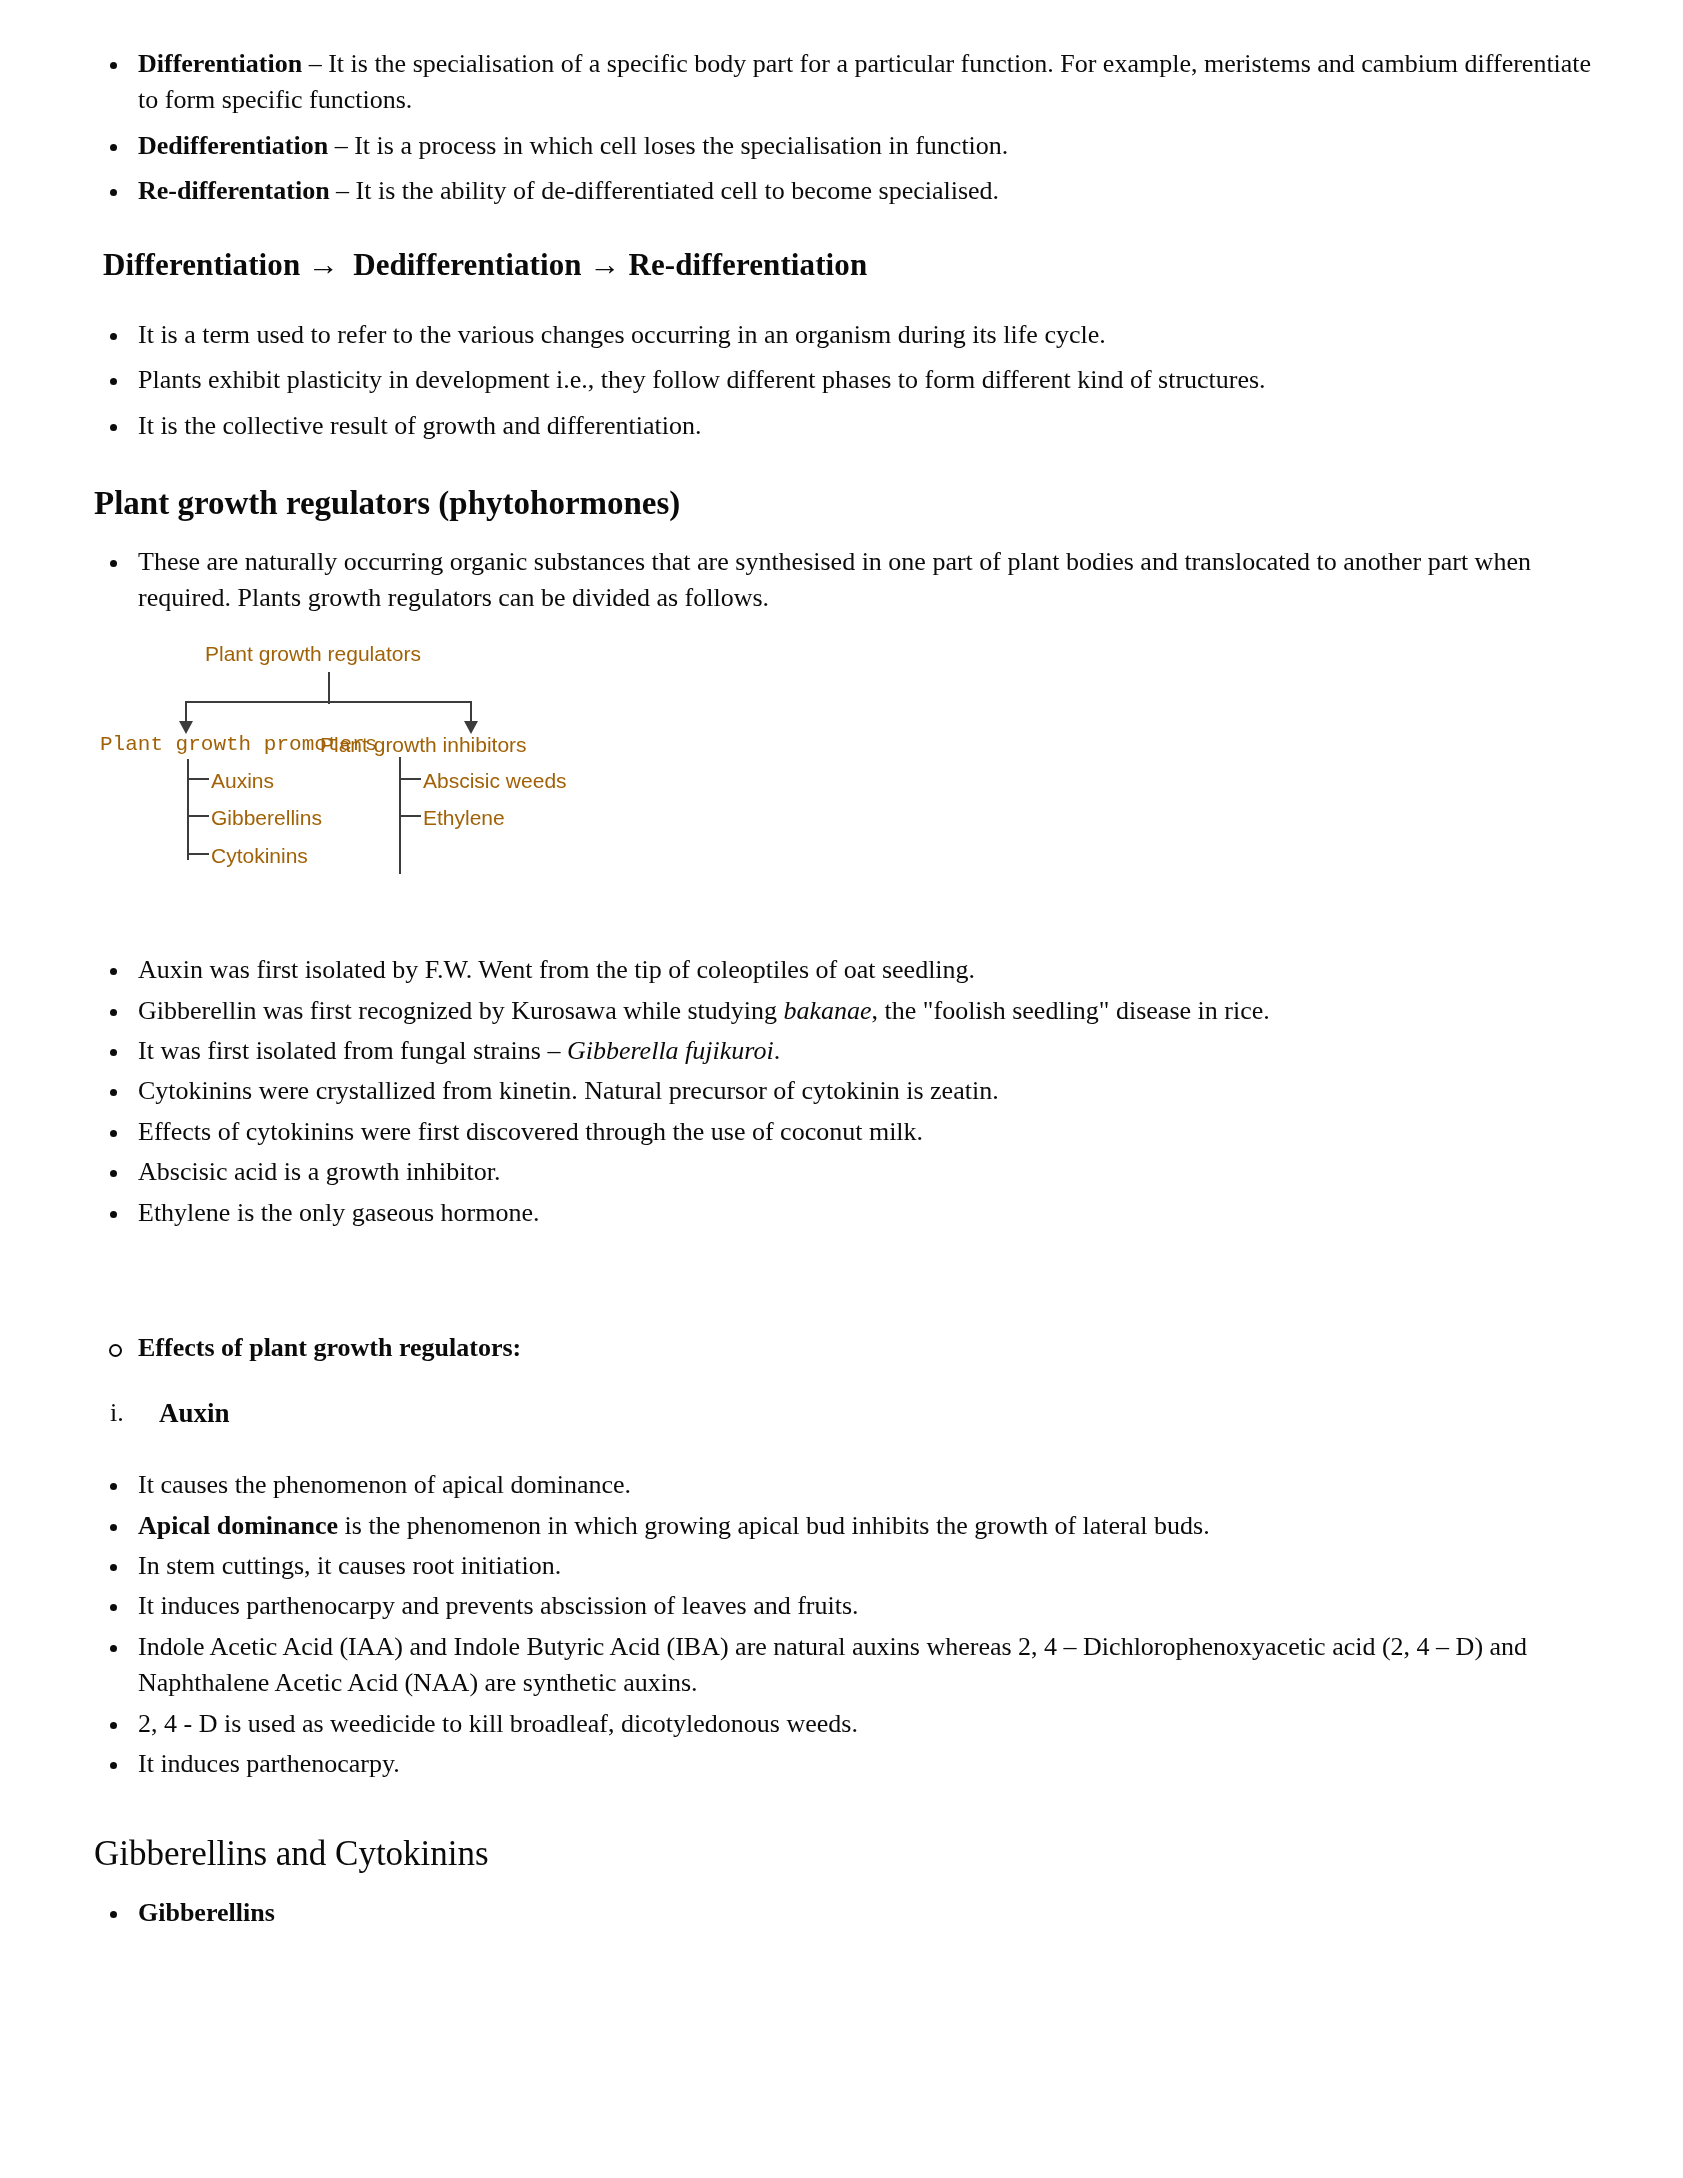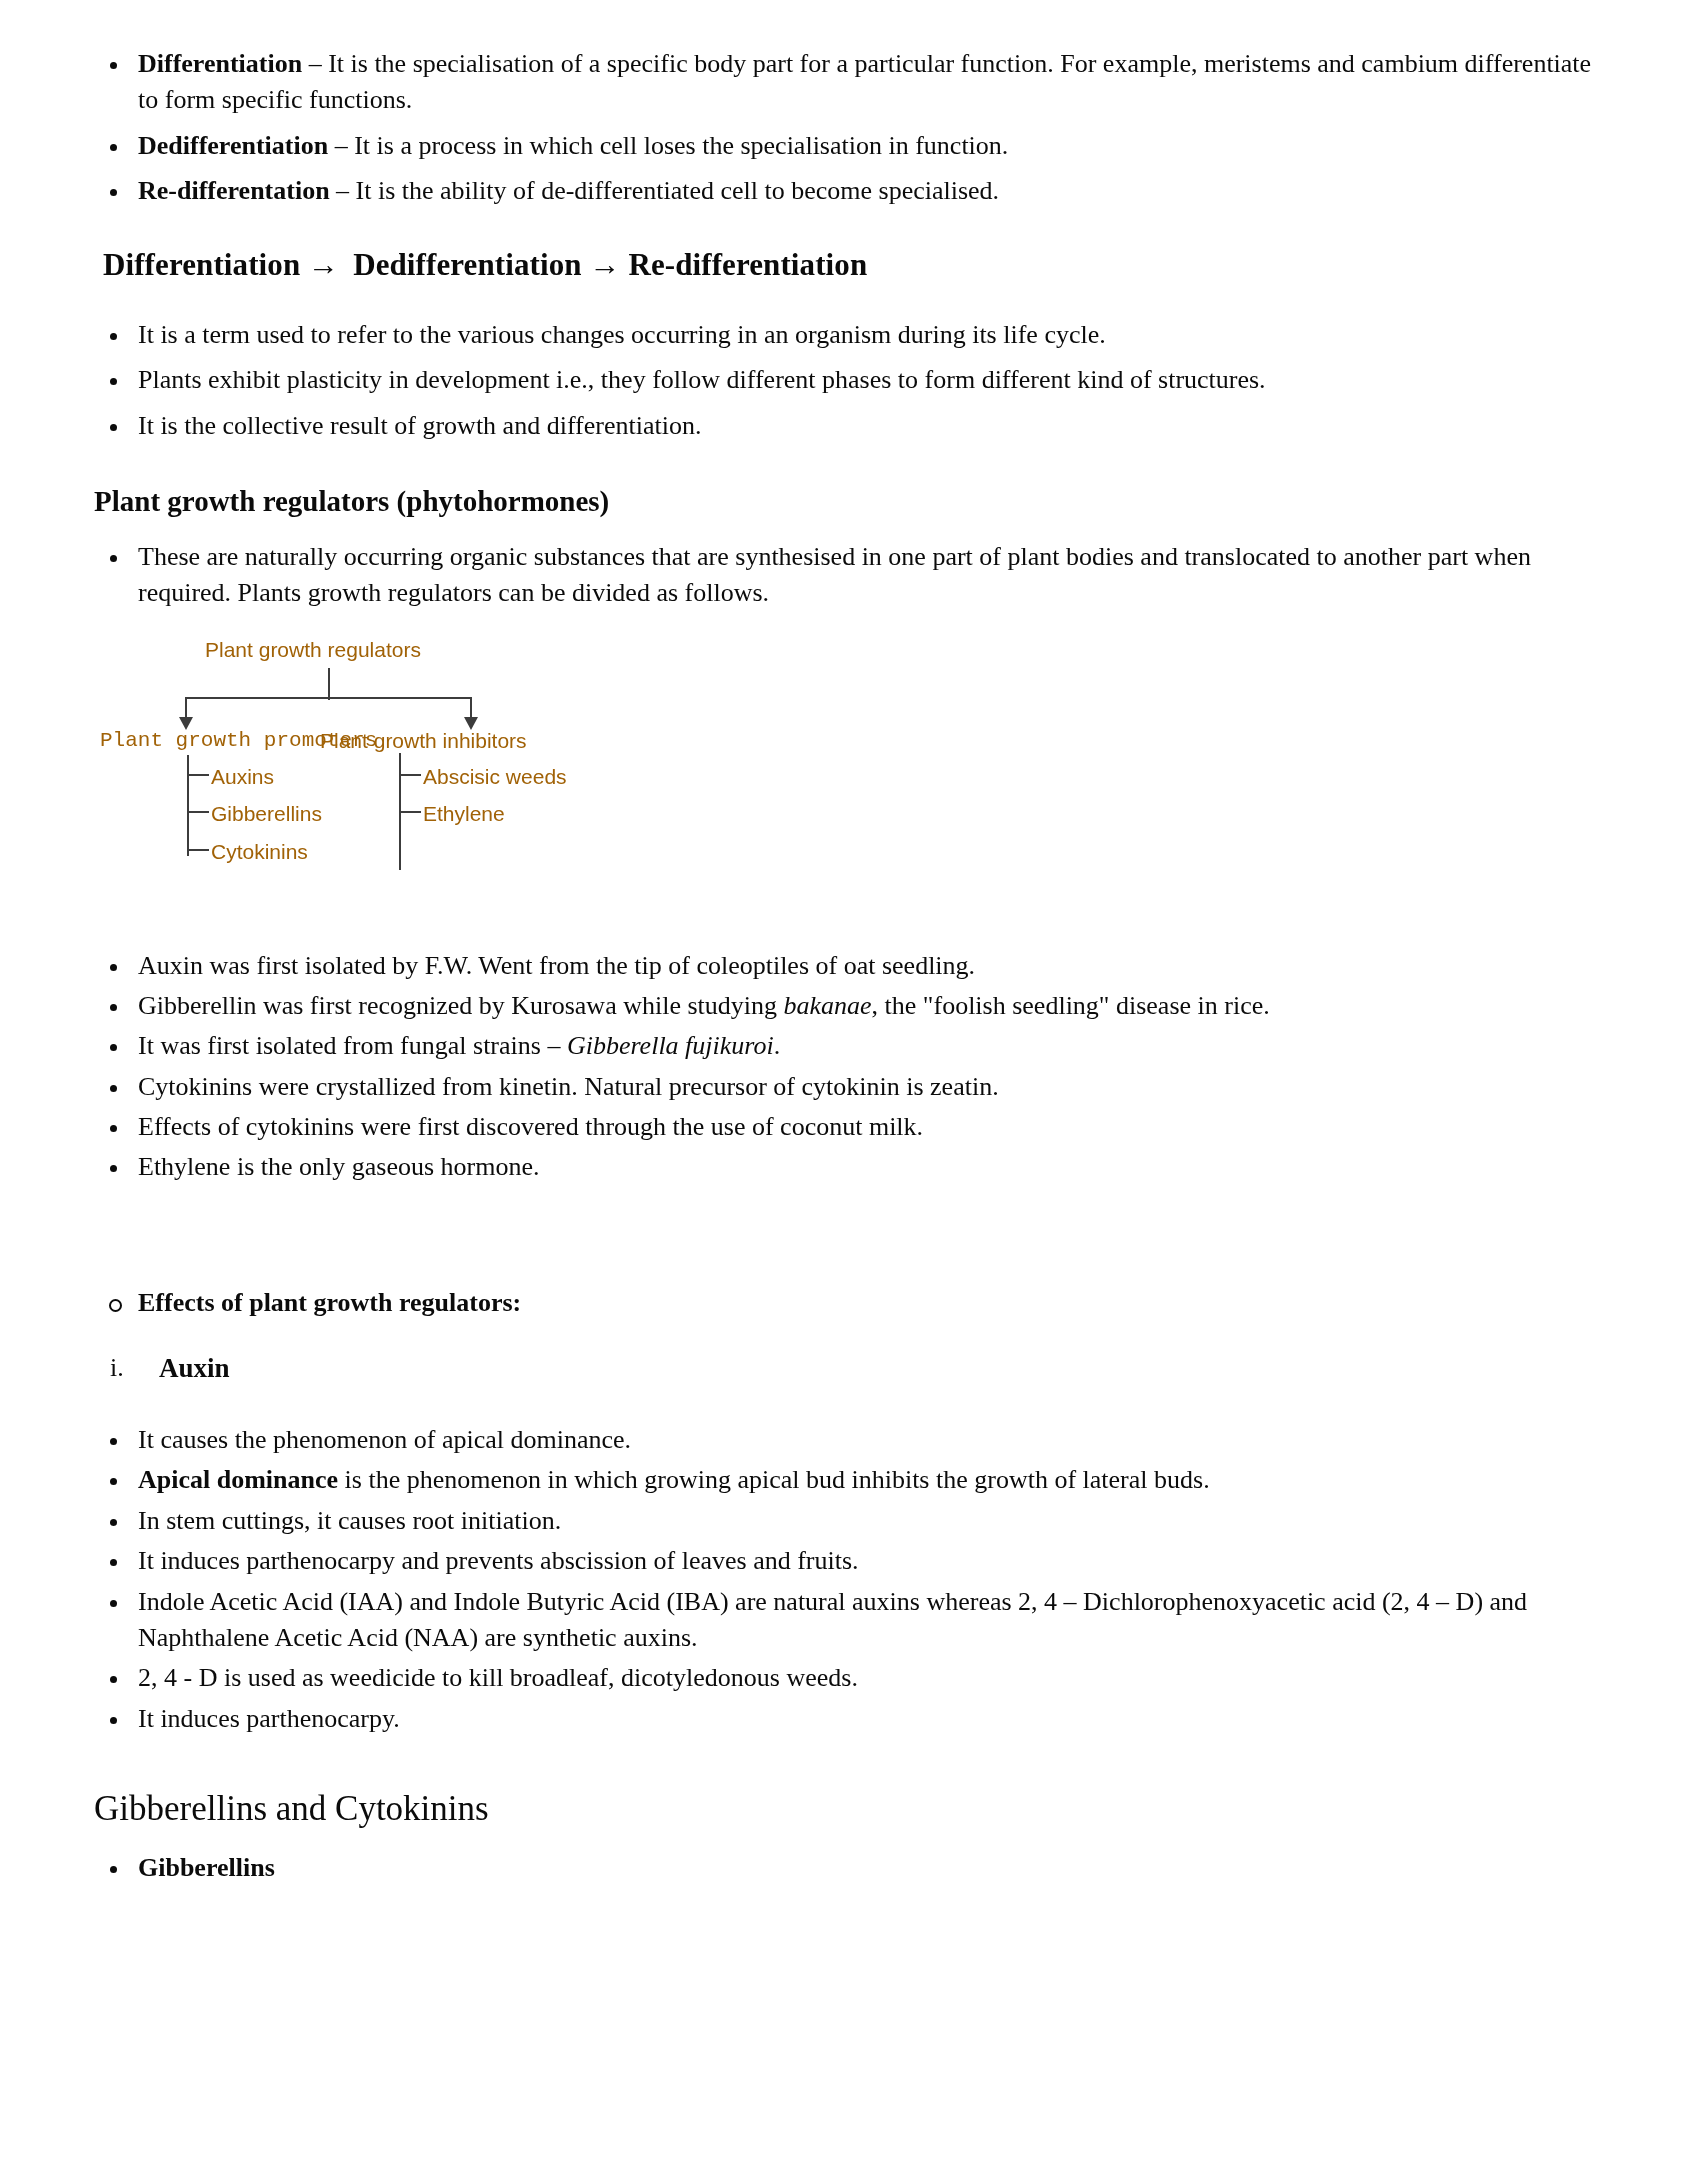--- a/index.html
+++ b/index.html
@@ -34,21 +34,21 @@
   
   .h-arrow {
     font-size: 31px;
     font-weight: bold;
     letter-spacing: 0.1px;
     margin: 36px 0 0 9px;
     line-height: 1.2;
   }
   .h-arrow .gap { display:inline-block; width: 14px; }
   .h-section {
-    font-size: 29px;
+    font-size: 33px;
     font-weight: bold;
     margin: 40px 0 0 0;
     line-height: 1.2;
   }
   .h-big {
     font-size: 35px;
     font-weight: normal;
     margin: 51px 0 0 0;
     line-height: 1.2;
   }
@@ -244,20 +244,21 @@
     </div>
 
     <div class="spacer-lg"></div>
 
     <ul class="bl list-l1 tight">
       <li><span>Auxin was first isolated by F.W. Went from the tip of coleoptiles of oat seedling.</span><i></i><span></span></li>
       <li><span>Gibberellin was first recognized by Kurosawa while studying </span><i>bakanae</i><span>, the "foolish seedling" disease in rice.</span></li>
       <li><span>It was first isolated from fungal strains – </span><i>Gibberella fujikuroi</i><span>.</span></li>
       <li><span>Cytokinins were crystallized from kinetin. Natural precursor of cytokinin is zeatin.</span><i></i><span></span></li>
       <li><span>Effects of cytokinins were first discovered through the use of coconut milk.</span><i></i><span></span></li>
+      <li><span>Abscisic acid is a growth inhibitor.</span><i></i><span></span></li>
       <li><span>Ethylene is the only gaseous hormone.</span><i></i><span></span></li>
     </ul>
 
     <div class="spacer-xl"></div>
 
     <ul class="bl hollow list-l2">
       <li><span class="b">Effects of plant growth regulators:</span></li>
     </ul>
 
     <div class="spacer-sm"></div>

